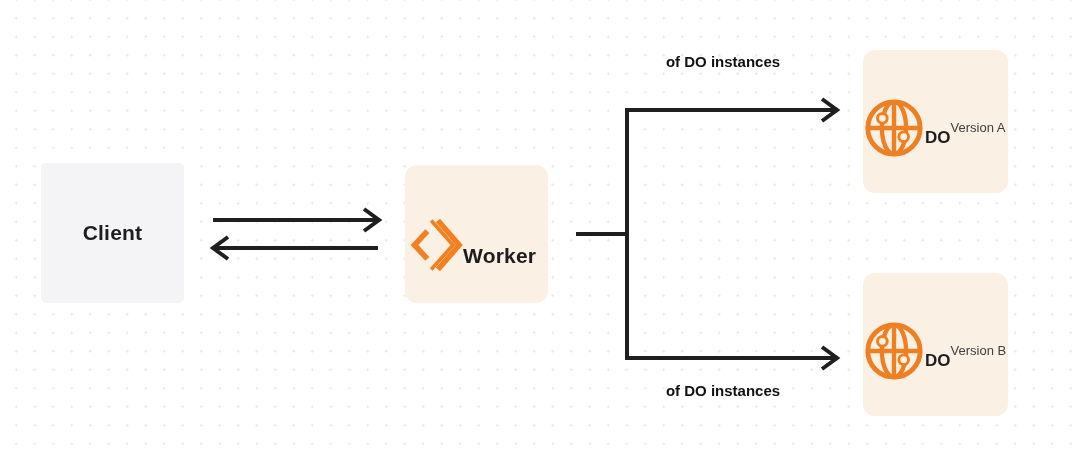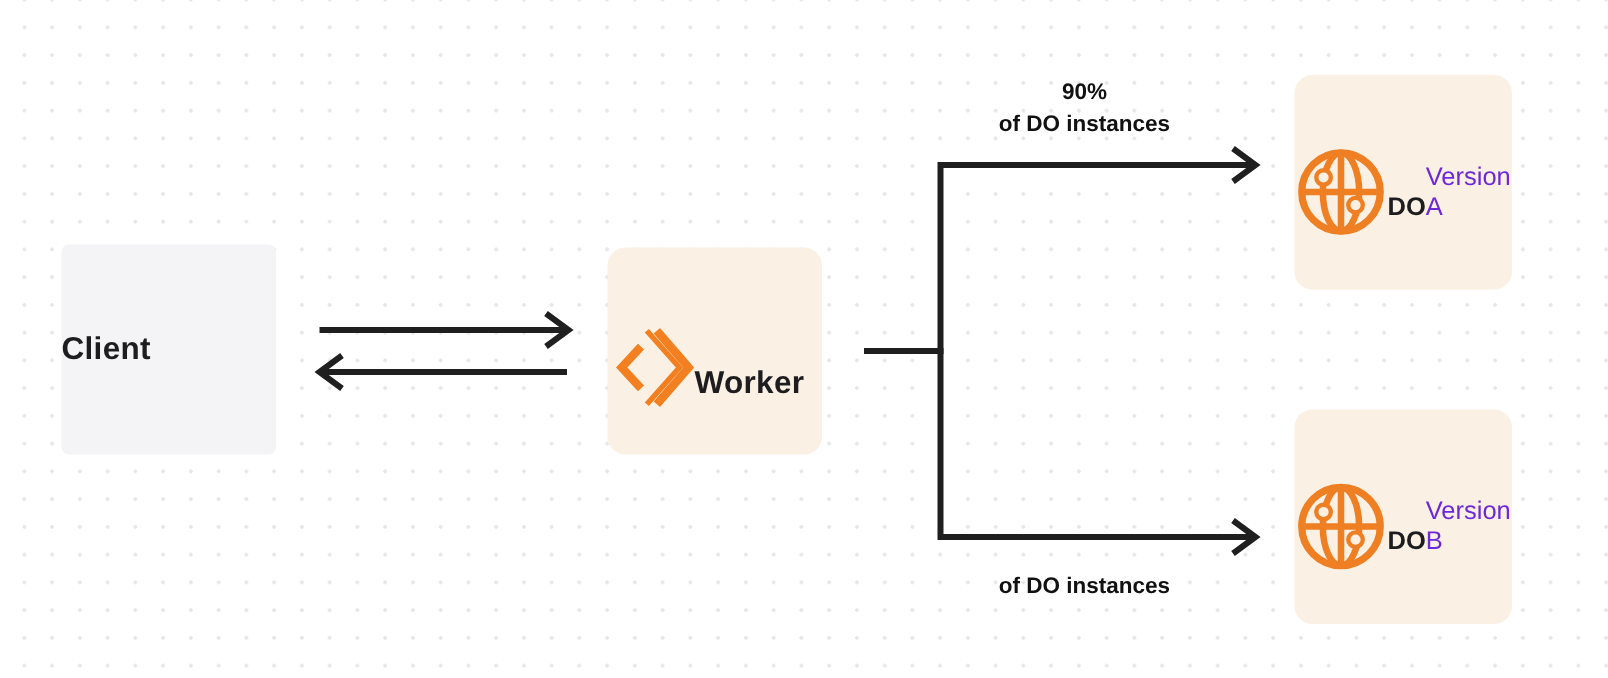--- a/index.html
+++ b/index.html
@@ -22,20 +22,21 @@
     display: flex;
     flex-direction: row;
     align-items: center;
   }
 
   .client-box {
     left: 41px; top: 163px;
     width: 143px; height: 140px;
     background: #f4f4f6;
     border-radius: 5px;
+    justify-content: center;
   }
 
   .worker-box {
     left: 405px; top: 165px;
     width: 143px; height: 138px;
     background: #fbf0e4;
     border-radius: 12px;
     padding-top: 21px;
   }
 
@@ -57,23 +58,23 @@
   .worker-box .node-label-lg { margin-top: 22px; }
 
   .do-title {
     margin-top: 19px;
     font-size: 17px;
     font-weight: 700;
     color: #1d1d1f;
     line-height: 20px;
   }
   .do-subtitle {
-    font-size: 17px;
+    font-size: 13px;
     font-weight: 400;
-    color: #6d28d9;
+    color: #404040;
     line-height: 20px;
   }
 
   .connector-layer {
     position: absolute;
     left: 0; top: 0;
     width: 1072px; height: 452px;
     pointer-events: none;
   }
 
@@ -120,21 +121,20 @@
       </g>
 
       <g>
         <path d="M627,358 L836,358"></path>
         <path d="M822,347 L837,358 L822,369"></path>
       </g>
     </g>
   </svg>
 
   <div class="branch-label branch-label-top">
-    <div>90%</div>
     <div>of DO instances</div>
   </div>
   <div class="branch-label branch-label-bottom">
     <div>of DO instances</div>
   </div>
 
   <div class="node client-box">
     <span class="node-label-lg">Client</span>
   </div>
 

